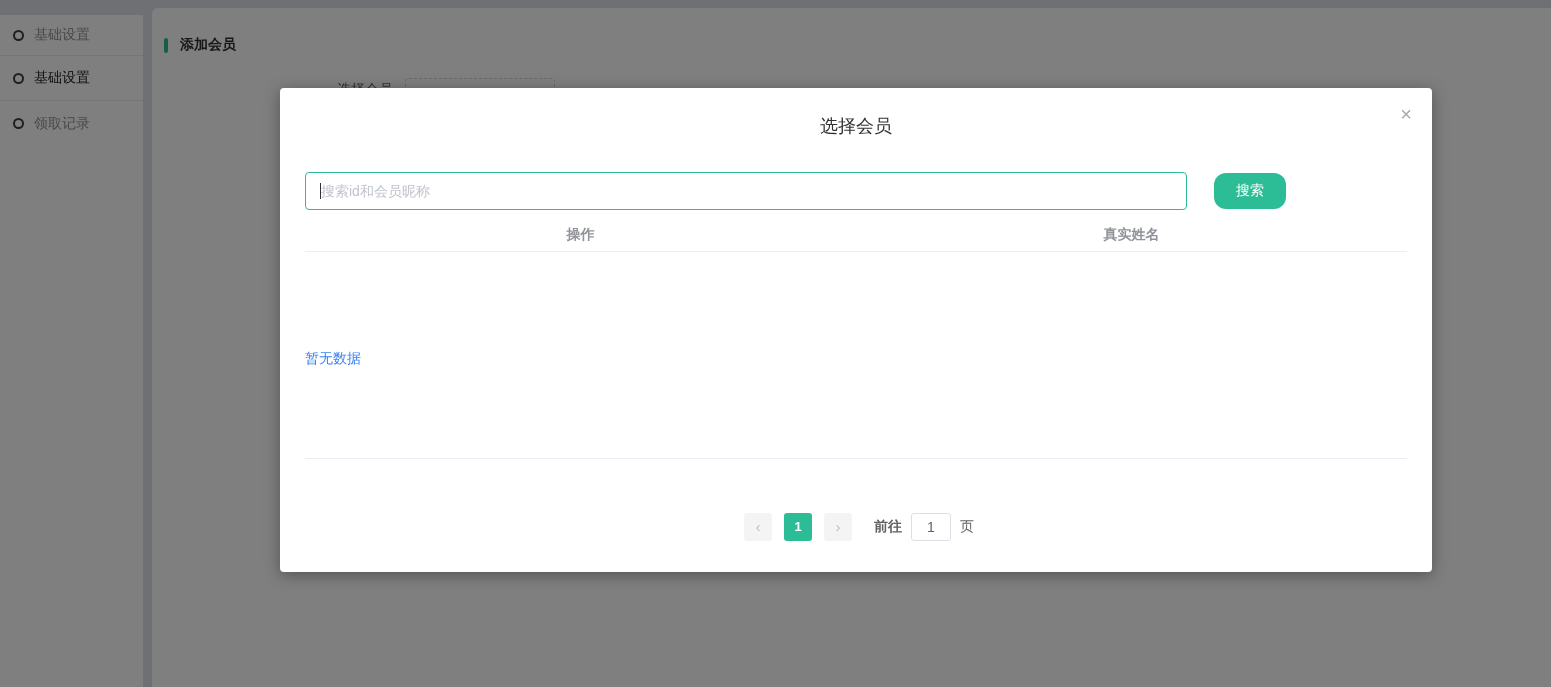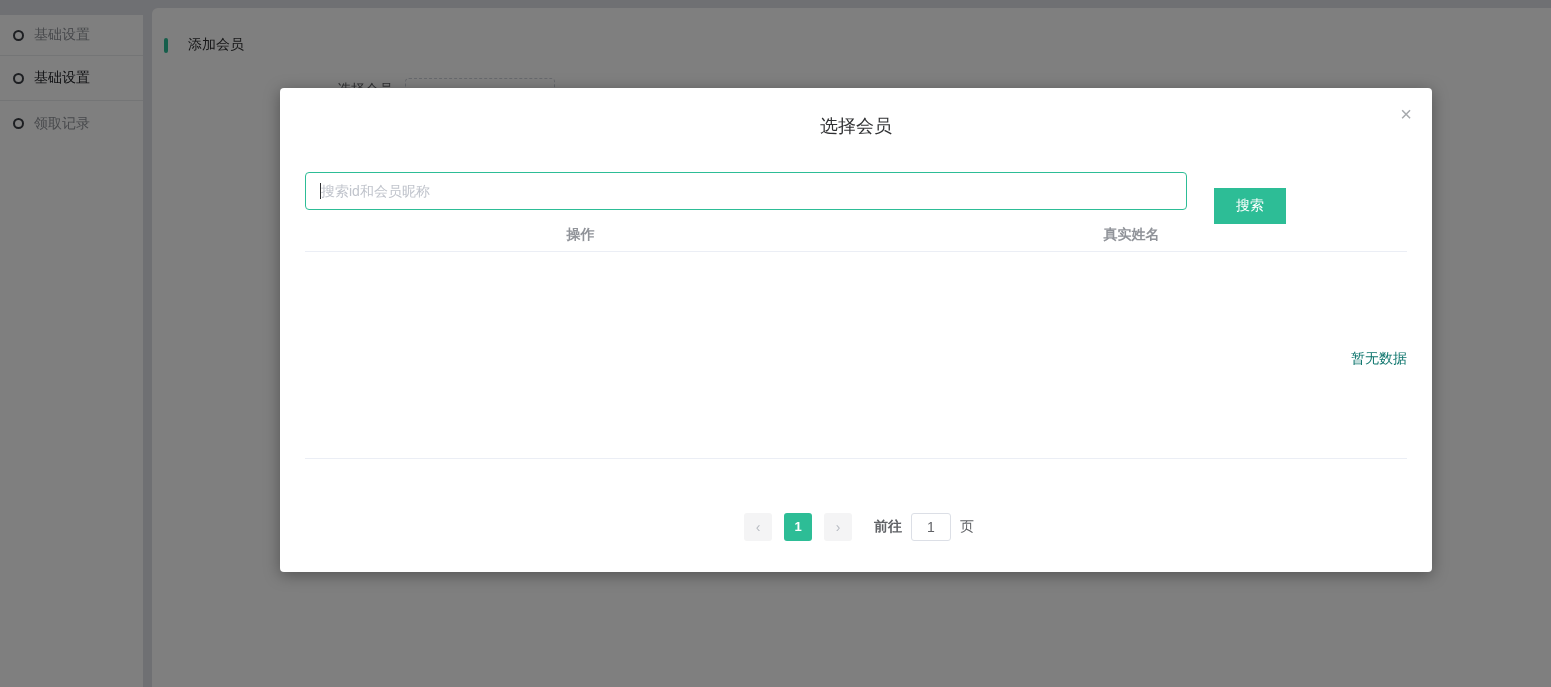--- a/index.html
+++ b/index.html
@@ -21,22 +21,22 @@
   .side-item.active { color:#24262b; }
   .circle-icon {
     width:11px; height:11px; border:2px solid #3b3e44; border-radius:50%;
     flex:none; display:inline-block;
   }
   .content-card {
     position:absolute; left:152px; top:8px; width:1399px; height:679px;
     background:#ffffff; border-radius:6px 0 0 0;
   }
   .section-title-row {
-    position:absolute; left:12px; top:28px; display:flex; align-items:center; gap:20px;
-    font-size:14px; font-weight:normal; color:#303133;
+    position:absolute; left:12px; top:28px; display:flex; align-items:center; gap:12px;
+    font-size:14px; font-weight:bold; color:#303133;
   }
   .green-bar { width:4px; height:15px; background:var(--accent); border-radius:2px; }
   .form-label { position:absolute; left:185px; top:73px; font-size:14px; color:#606266; }
   .dashed-box {
     position:absolute; left:253px; top:70px; width:150px; height:42px;
     border:1px dashed #cfd3da; border-radius:4px; cursor:pointer;
   }
   
   .overlay { position:absolute; inset:0; background:rgba(0,0,0,0.5); }
   .modal {
@@ -53,34 +53,34 @@
   }
   .search-input-wrap { position:absolute; left:25px; top:84px; width:882px; height:38px; }
   .search-input-wrap input {
     width:100%; height:100%; border:1px solid var(--accent); border-radius:4px;
     padding:4px 15px; font-size:14px; color:#606266; outline:none;
     font-family:inherit; background:#fff;
   }
   .search-input-wrap input::placeholder { color:#c0c4cc; }
   .caret { position:absolute; left:15px; top:11px; width:1px; height:16px; background:#303133; }
   .search-btn {
-    position:absolute; left:934px; top:100px; width:72px; height:36px;
-    background:var(--accent); color:#ffffff; border:none; border-radius:0;
+    position:absolute; left:934px; top:85px; width:72px; height:36px;
+    background:var(--accent); color:#ffffff; border:none; border-radius:12px;
     font-size:14px; font-family:inherit; cursor:pointer;
   }
   .thead {
     position:absolute; left:25px; top:134px; width:1102px; height:30px;
     display:flex; border-bottom:1px solid #ebeef5;
   }
   .th { flex:1; text-align:center; font-size:14px; font-weight:bold; color:#909399; line-height:24px; }
   .tbody {
     position:absolute; left:25px; top:165px; width:1102px; height:206px;
     border-bottom:1px solid #ebeef5;
   }
-  .empty-text { position:absolute; top:97px; left:0; width:100%; text-align:right; font-size:14px; color:#0f766e; }
+  .empty-text { position:absolute; top:97px; left:0; width:100%; text-align:left; font-size:14px; color:#3b82f6; }
   .pagination {
     position:absolute; left:0; top:425px; width:100%; height:28px;
     display:flex; justify-content:center; align-items:center; color:#606266;
   }
   .pg-btn {
     min-width:28px; height:28px; margin:0 6px; border:none; border-radius:3px;
     background:#f4f4f5; color:#b7bbc2; font-size:14px; font-family:inherit;
     cursor:pointer; line-height:28px; padding:0;
   }
   .pg-btn.active { background:var(--accent); color:#ffffff; font-weight:bold; font-size:13px; }

